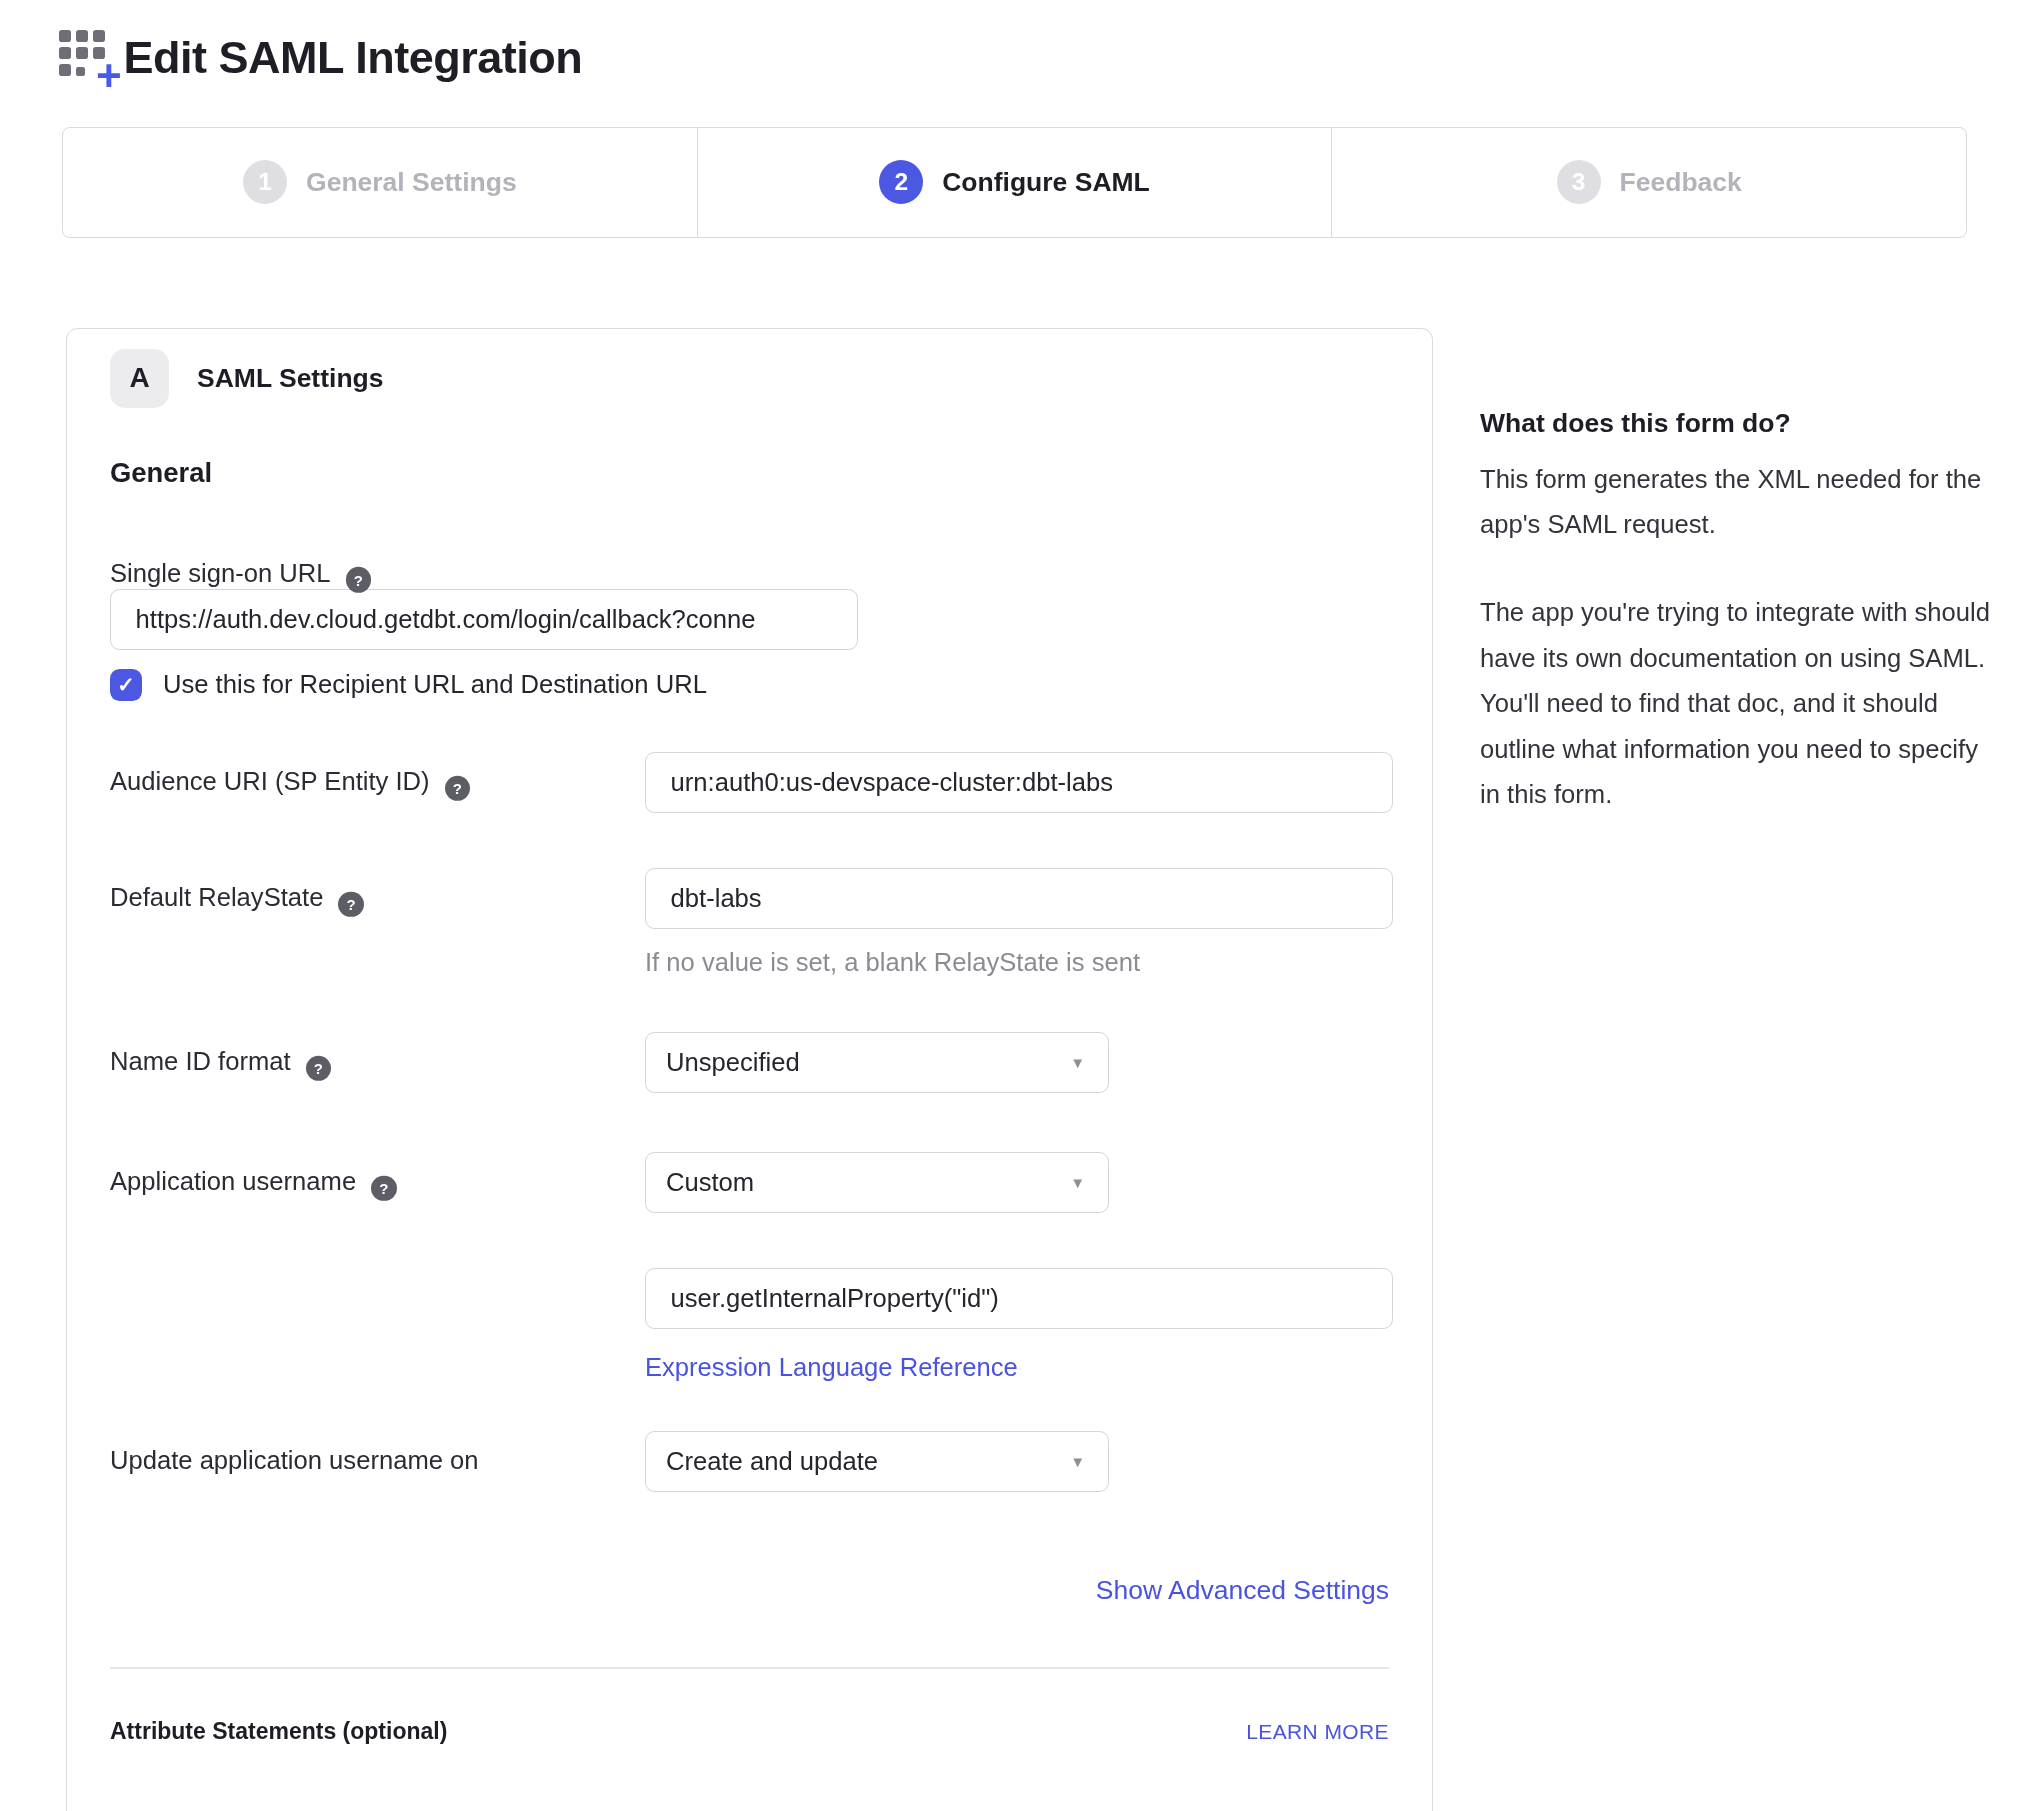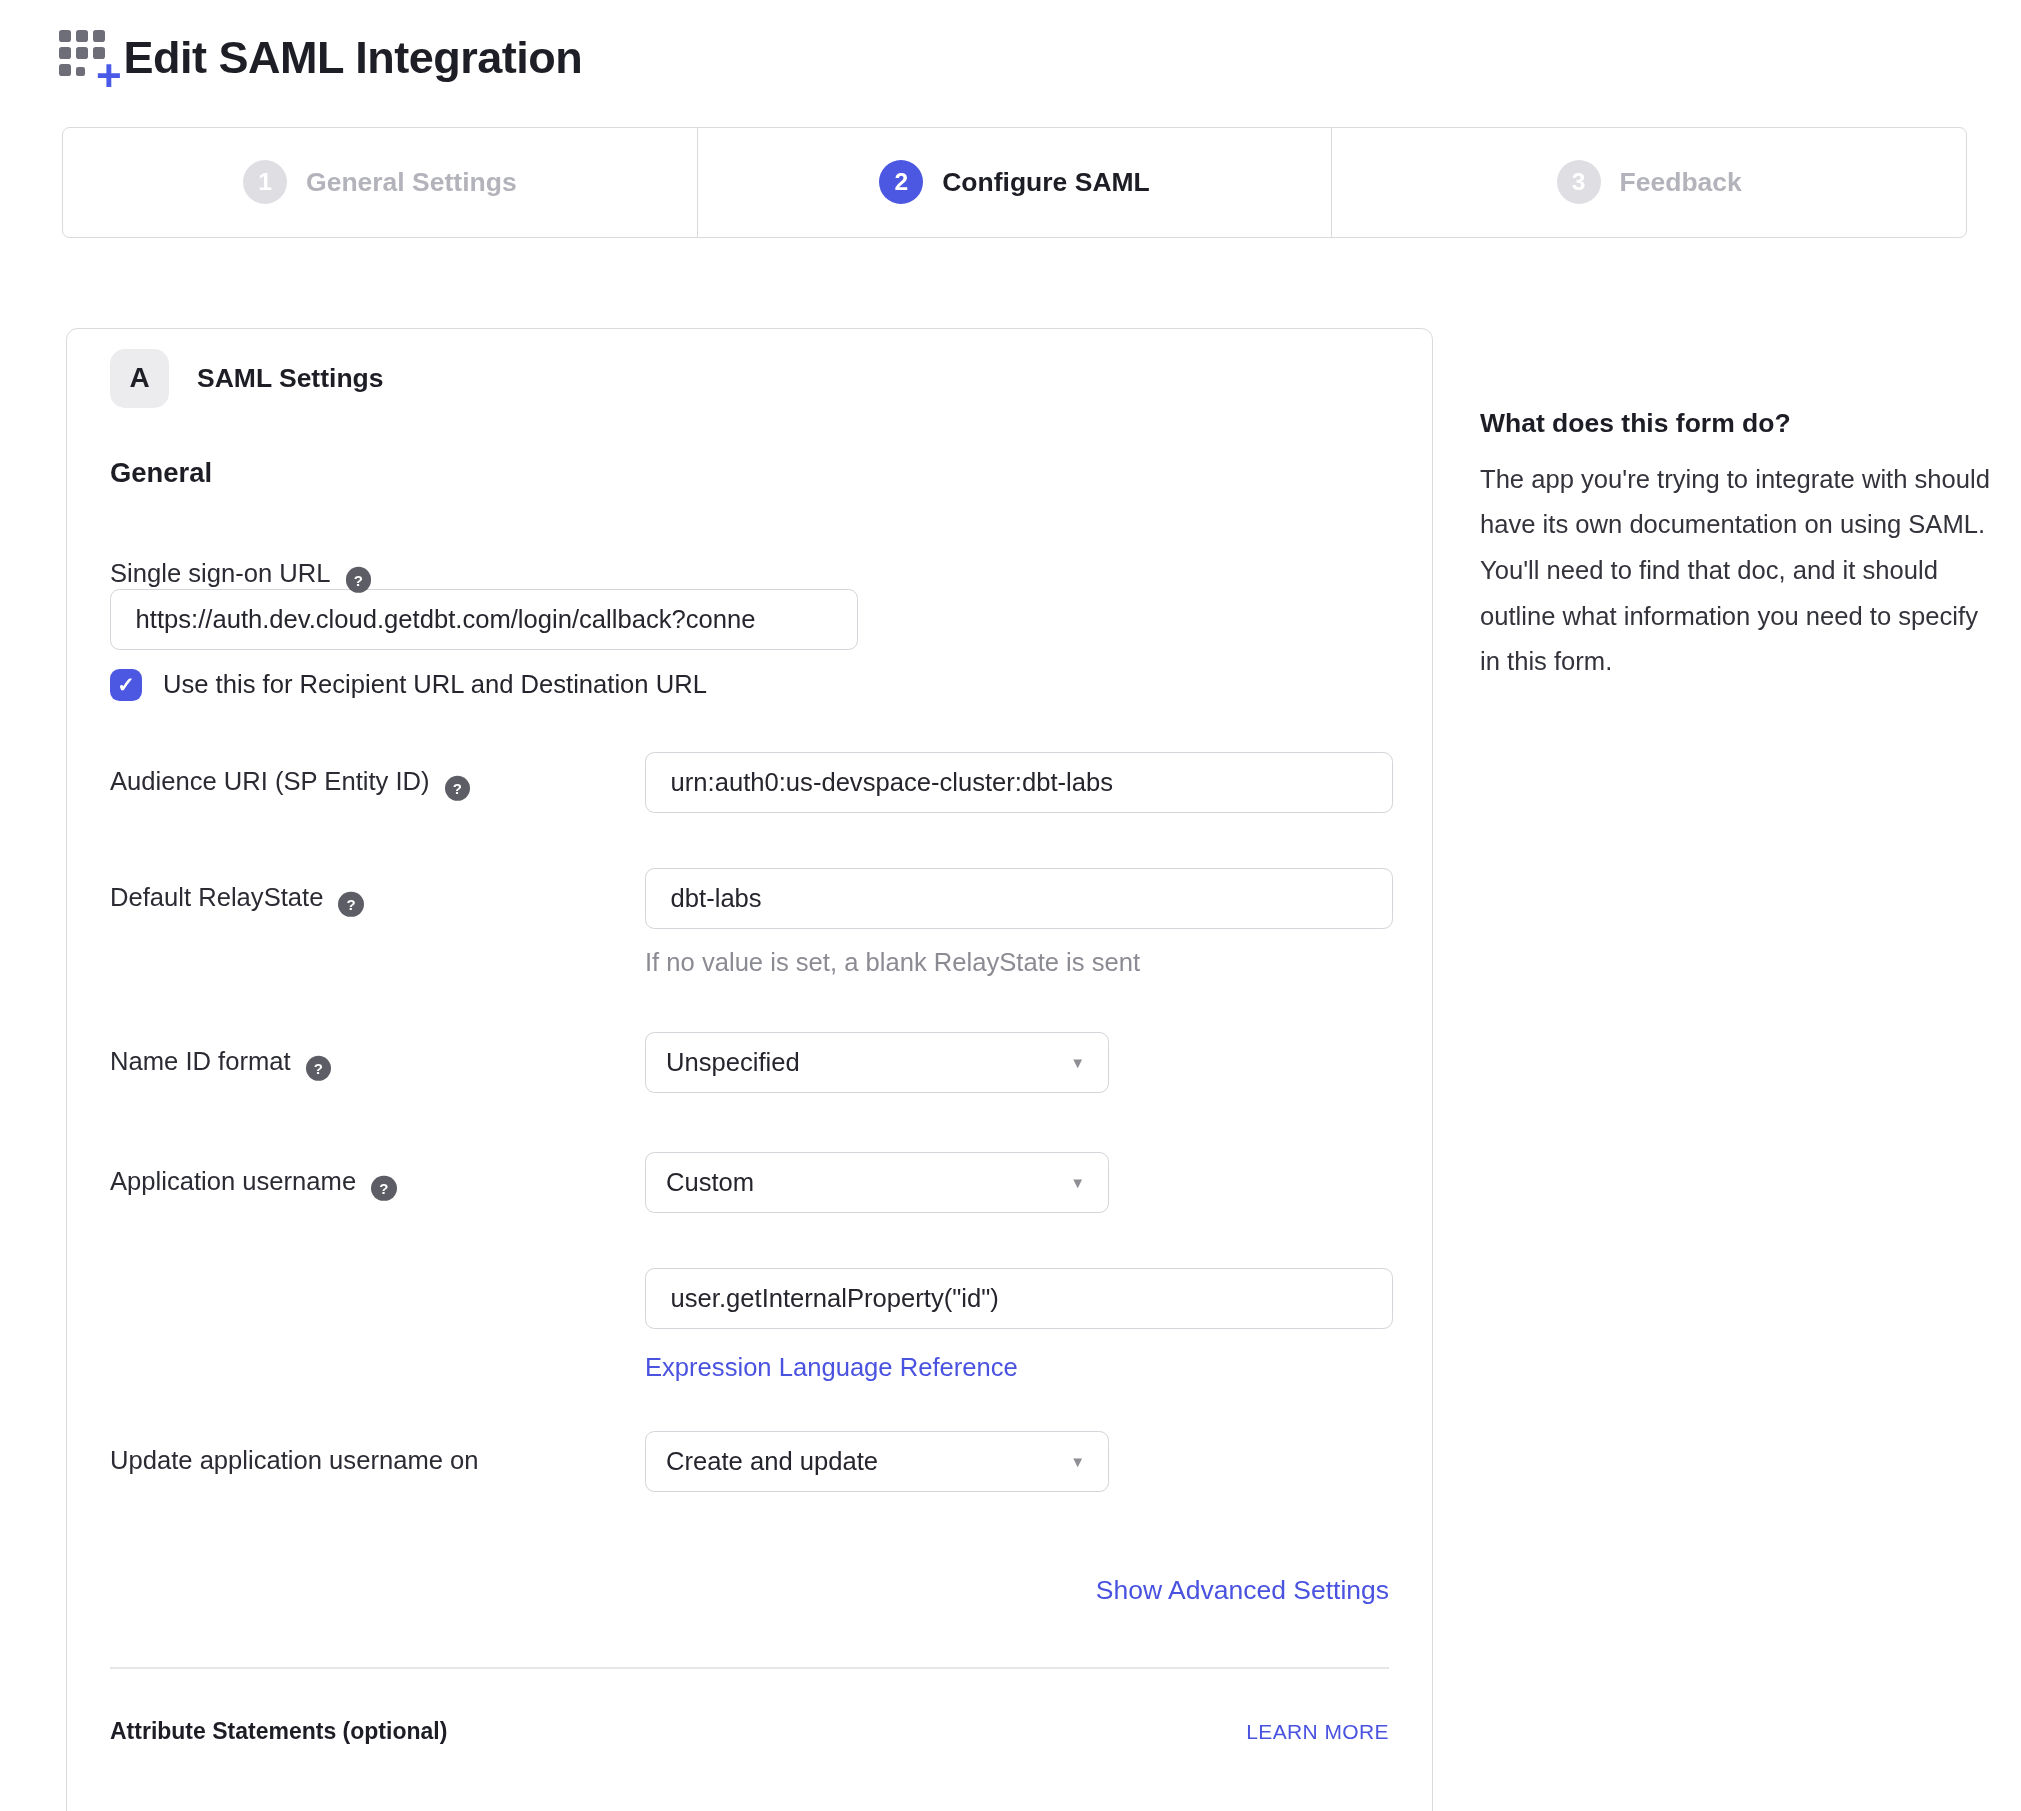--- a/index.html
+++ b/index.html
@@ -275,17 +275,18 @@
     <div class="attr-table-head">
       <div class="attr-col c1">Name</div>
       <div class="attr-col c2">Name format</div>
       <div class="attr-col c3">Value</div>
     </div>
 
   </div>
 
   <div class="sidebar">
     <h3>What does this form do?</h3>
+    <p>This form generates the XML needed for the app's SAML request.</p>
     <p>The app you're trying to integrate with should have its own documentation on using SAML. You'll need to find that doc, and it should outline what information you need to specify in this form.</p>
   </div>
 
 </div>
 
 
 </body></html>

